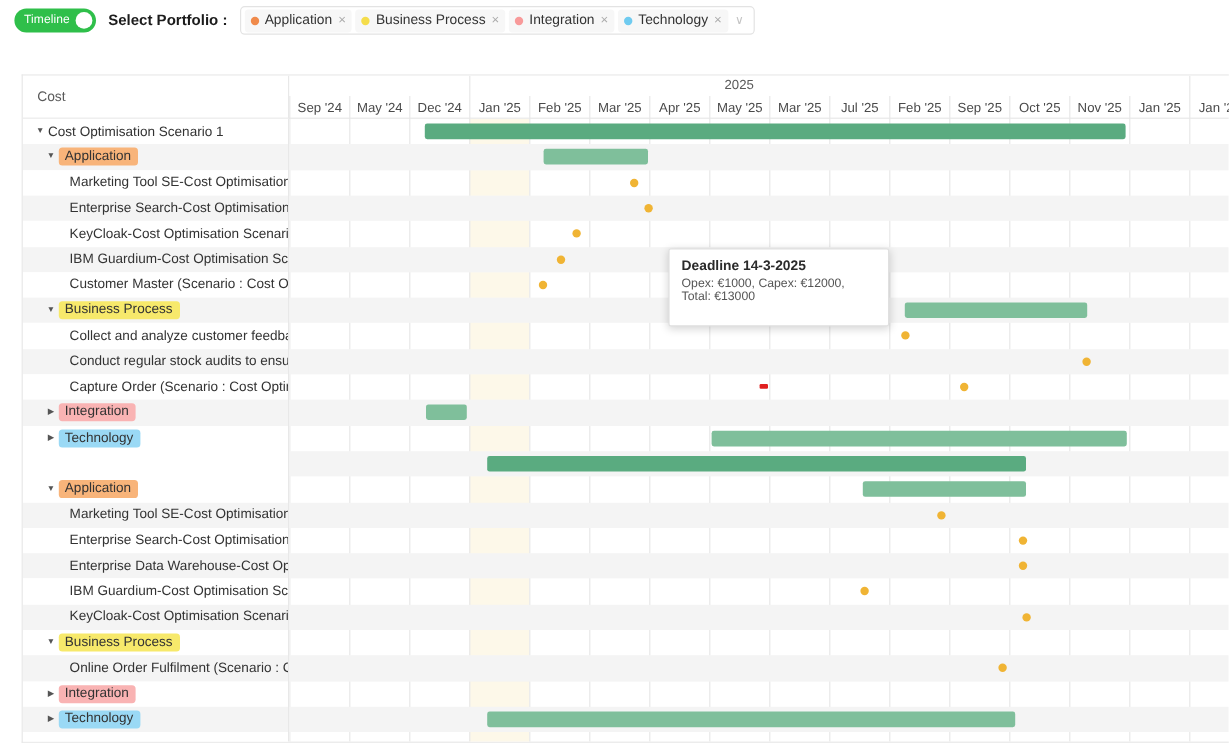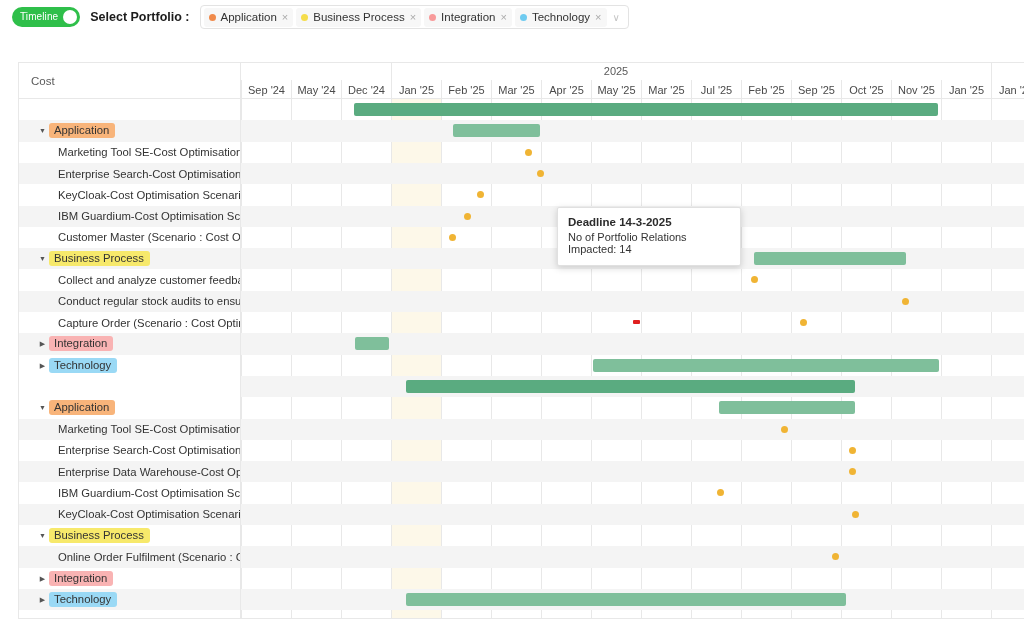--- a/index.html
+++ b/index.html
@@ -346,20 +346,24 @@
           <span>Jan '26</span>
         </div>
         <div class="yr-sep" style="left: 150px;"></div>
         <div class="yr-sep" style="left: 750px;"></div>
         <div class="yr-label" style="left: 375px;">2025</div>
       </div>
   </div>
 
   <div id="gantt-body">
     <div id="name-col">
+        <div class="row name-row white" style="top: 0px; padding-left: 8px;">
+          <span class="caret">▼</span>
+          <span class="nm">Cost Optimisation Scenario 1</span>
+        </div>
         <div class="row name-row alt" style="top: 21.3px; padding-left: 17px;">
           <span class="caret">▼</span>
           <span class="nm tag" style="background: rgb(248, 180, 122);">Application</span>
         </div>
         <div class="row name-row white" style="top: 42.6px; padding-left: 26px;">
           <span class="caret spacer">▶</span>
           <span class="nm">Marketing Tool SE-Cost Optimisation Scenario 1</span>
         </div>
         <div class="row name-row alt" style="top: 63.9px; padding-left: 26px;">
           <span class="caret spacer">▶</span>
@@ -505,16 +509,16 @@
         <div class="row alt" style="top: 447.3px; background: rgb(244, 244, 244);"></div>
         <div class="dot-mil" style="left: 591px; top: 454.3px;"></div>
         <div class="row white" style="top: 468.6px; background: transparent;"></div>
         <div class="row alt" style="top: 489.9px; background: rgb(244, 244, 244);"></div>
         <div class="bar" style="left: 165px; width: 440px; top: 493.9px; background: rgb(127, 191, 155);"></div>
       </div>
   </div>
 
   <div id="tooltip">
     <div id="tt-title">Deadline 14-3-2025</div>
-    <div id="tt-rel">No of Portfolio Relations Impacted: 14</div>
+    <div id="tt-costs">Opex: €1000, Capex: €12000, Total: €13000</div>
   </div>
 
 </div>
 
 </body></html>

